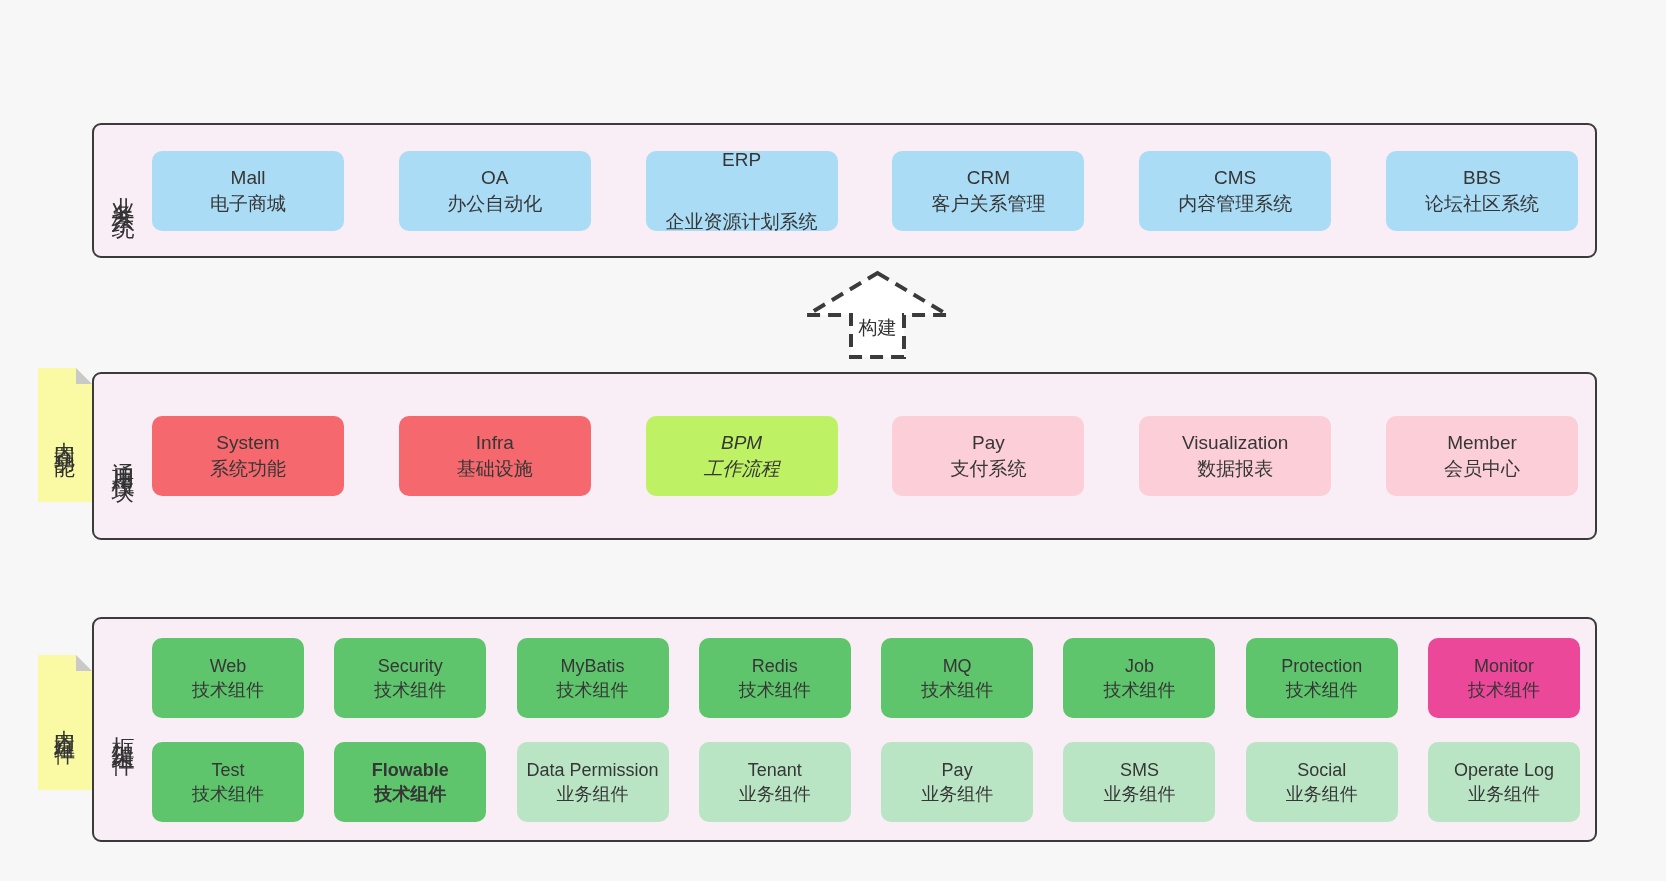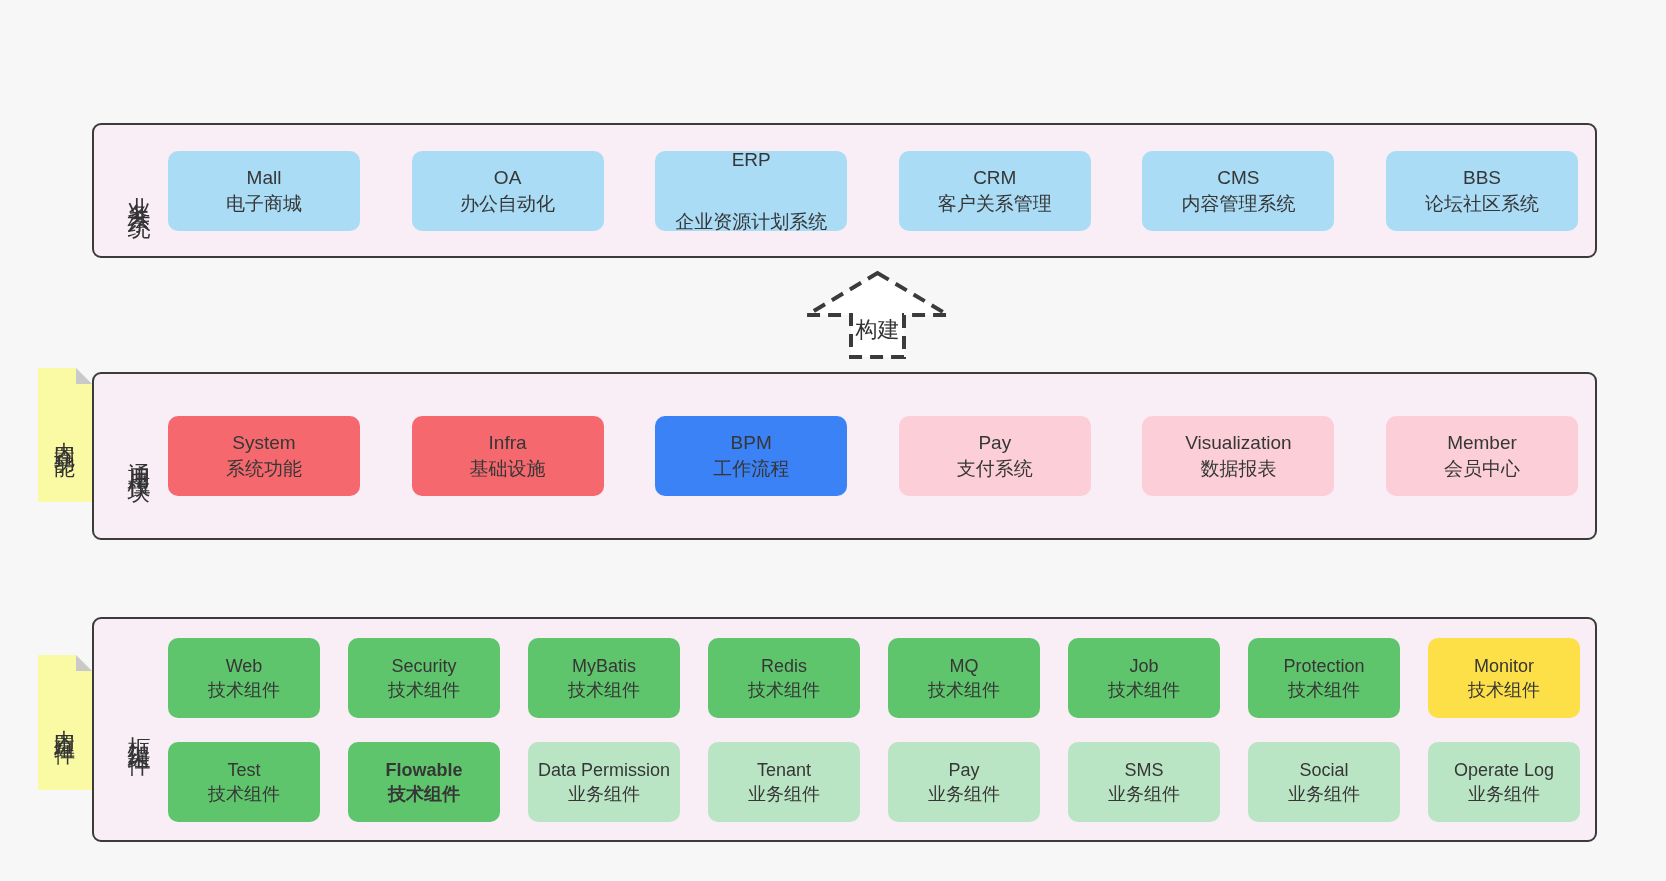--- a/index.html
+++ b/index.html
@@ -3,21 +3,21 @@
 <meta charset="utf-8">
 <title>Diagram</title>
 <style>
   * { margin:0; padding:0; box-sizing:border-box; }
   html,body { width:1666px; height:881px; }
   body { font-family:"Liberation Sans","DejaVu Sans",sans-serif; }
   .canvas { position:relative; width:1666px; height:881px; background:#f7f7f7; overflow:hidden; }
 
   
   .container { position:absolute; left:92px; width:1505px; background:#f9edf6;
-               border:2px solid #3b3b3b; border-radius:9px; display:flex; align-items:center;padding-left:16px; }
+               border:2px solid #3b3b3b; border-radius:9px; display:flex; align-items:center; }
   .c1 { top:123px; height:135px; }
   .c2 { top:372px; height:168px; }
   .c3 { top:617px; height:225px;justify-content:space-between; }
 
   .vlabel { width:58px; display:flex; align-items:center; justify-content:center; flex:0 0 58px; }
   .vlabel span { writing-mode:vertical-rl; text-orientation:upright; font-size:23px;
                  letter-spacing:6px; color:#333; line-height:1; }
 
   .boxes { flex:1; display:flex; justify-content:space-between; padding-right:17px; }
   .grid  { flex:1; display:flex; flex-direction:column; gap:24px; padding-right:15px; }
@@ -41,21 +41,21 @@
           clip-path:polygon(0 0,100% 100%,0 100%); }
   .note span { writing-mode:vertical-rl; text-orientation:upright; font-size:21px;
                letter-spacing:5px; color:#333; line-height:1; }
 
   
   .arrow { position:absolute; width:147px; height:90px; }
   .arrow1 { left:804px; top:270px; }
   .arrow2 { left:822px; top:513px; }
   .arrow svg { position:absolute; inset:0; overflow:visible; }
   .arrow-label { position:absolute; left:0; right:0; top:45px; text-align:center;
-                 font-size:22px; color:#333; }
+                 font-size:19px; color:#333; }
 </style>
 </head>
 <body>
 
 <div class="canvas">
 
   <section class="container c1">
     <div class="vlabel">
       <span>业务系统</span>
     </div>
@@ -104,21 +104,21 @@
     </div>
     <div class="boxes">
       <div class="box" style="background: rgb(245, 105, 110);">
         <div>System</div>
         <div>系统功能</div>
       </div>
       <div class="box" style="background: rgb(245, 105, 110);">
         <div>Infra</div>
         <div>基础设施</div>
       </div>
-      <div class="box" style="background: #3b82f6;">
+      <div class="box" style="background: #bef264; font-style: italic;">
         <div>BPM</div>
         <div>工作流程</div>
       </div>
       <div class="box" style="background: rgb(252, 207, 216);">
         <div>Pay</div>
         <div>支付系统</div>
       </div>
       <div class="box" style="background: rgb(252, 207, 216);">
         <div>Visualization</div>
         <div>数据报表</div>
@@ -162,21 +162,21 @@
           <div>技术组件</div>
         </div>
         <div class="box" style="background: rgb(95, 197, 108);">
           <div>Job</div>
           <div>技术组件</div>
         </div>
         <div class="box" style="background: rgb(95, 197, 108);">
           <div>Protection</div>
           <div>技术组件</div>
         </div>
-        <div class="box" style="background: #fde047;">
+        <div class="box" style="background: #ec4899;">
           <div>Monitor</div>
           <div>技术组件</div>
         </div>
       </div>
       <div class="row8">
         <div class="box" style="background: rgb(95, 197, 108);">
           <div>Test</div>
           <div>技术组件</div>
         </div>
         <div class="box" style="background: rgb(95, 197, 108); font-weight: bold;">

